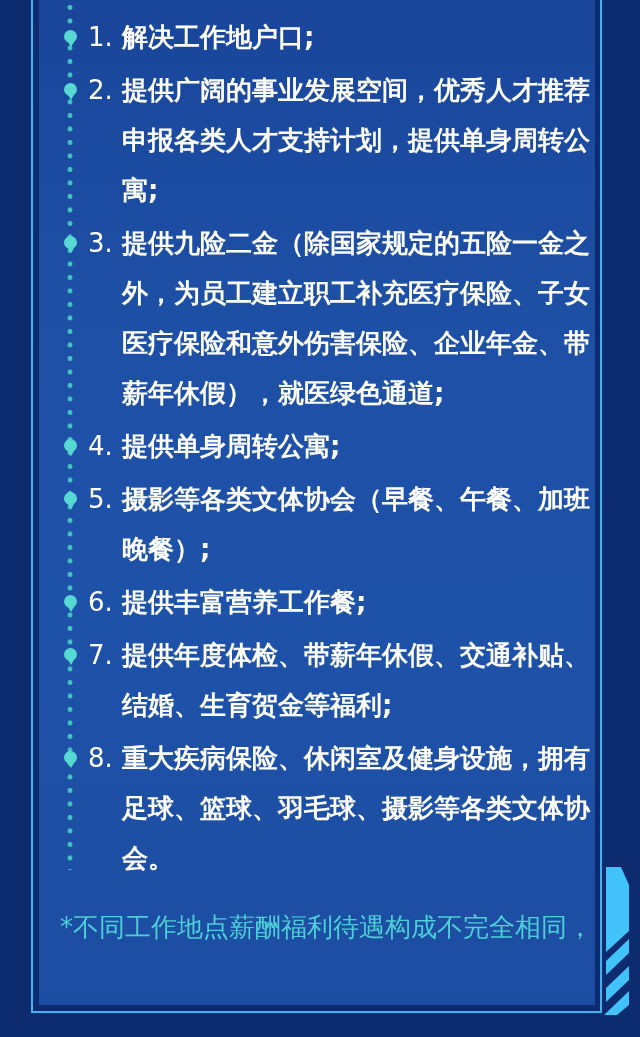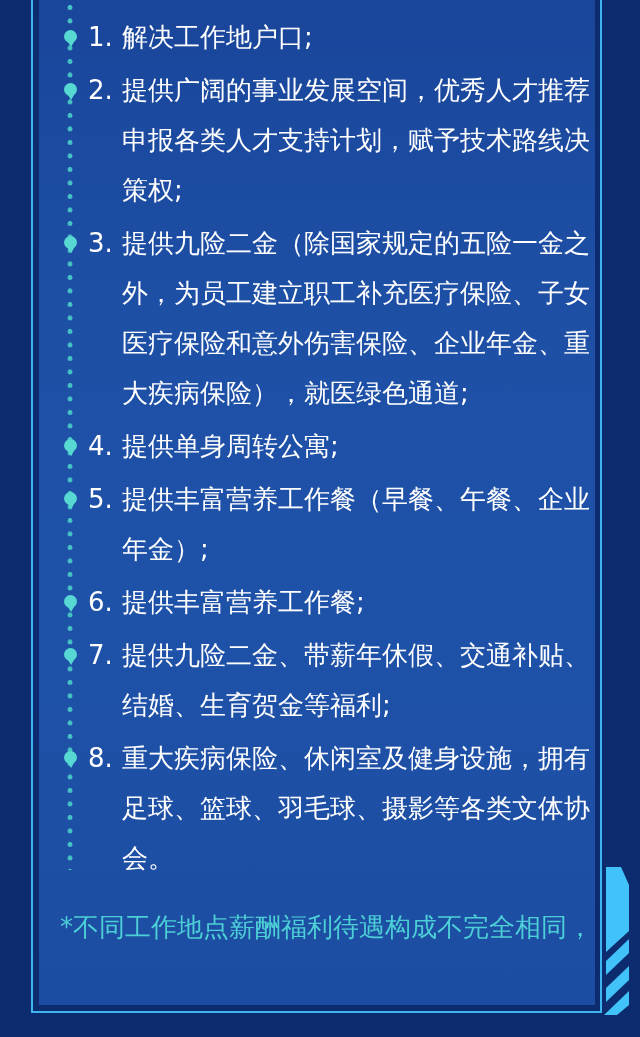--- a/index.html
+++ b/index.html
@@ -25,21 +25,21 @@
     background-image:radial-gradient(circle at 3px 3.5px,#45c2c4 2.2px,rgba(0,0,0,0) 2.8px);
     background-size:6px 13.5px;background-repeat:repeat-y;
   }
   .content{position:absolute;left:39px;top:0;width:556px;}
   ul.benefit-list{margin:0;padding:12px 0 0 83px;list-style:none;}
   ul.benefit-list li{
     position:relative;color:#ffffff;font-size:26px;line-height:50px;
     margin:0 0 3px 0;font-weight:normal;
   }
   li .num{position:absolute;left:-34px;top:0;}
-  li .txt{display:block;width:473px;}
+  li .txt{display:block;width:473px;font-weight:bold;}
   
   li .dot{
     position:absolute;left:-58px;top:18px;width:13px;height:13px;
     border-radius:50%;background:#57d8d3;
   }
   li .dot::after{
     content:"";position:absolute;left:3.5px;bottom:-4px;
     border-left:3px solid transparent;border-right:3px solid transparent;
     border-top:5px solid #57d8d3;
   }
@@ -59,46 +59,46 @@
 <div class="content">
   <ul class="benefit-list">
     <li>
       <span class="dot"></span>
       <span class="num">1.</span>
       <span class="txt">解决工作地户口;</span>
     </li>
     <li>
       <span class="dot"></span>
       <span class="num">2.</span>
-      <span class="txt">提供广阔的事业发展空间，优秀人才推荐申报各类人才支持计划，赋予技术路线决策权;</span>
+      <span class="txt">提供广阔的事业发展空间，优秀人才推荐申报各类人才支持计划，提供单身周转公寓;</span>
     </li>
     <li>
       <span class="dot"></span>
       <span class="num">3.</span>
-      <span class="txt">提供九险二金（除国家规定的五险一金之外，为员工建立职工补充医疗保险、子女医疗保险和意外伤害保险、企业年金、重大疾病保险），就医绿色通道;</span>
+      <span class="txt">提供九险二金（除国家规定的五险一金之外，为员工建立职工补充医疗保险、子女医疗保险和意外伤害保险、企业年金、带薪年休假），就医绿色通道;</span>
     </li>
     <li>
       <span class="dot"></span>
       <span class="num">4.</span>
       <span class="txt">提供单身周转公寓;</span>
     </li>
     <li>
       <span class="dot"></span>
       <span class="num">5.</span>
-      <span class="txt">提供丰富营养工作餐（早餐、午餐、企业年金）;</span>
+      <span class="txt">摄影等各类文体协会（早餐、午餐、加班晚餐）;</span>
     </li>
     <li>
       <span class="dot"></span>
       <span class="num">6.</span>
       <span class="txt">提供丰富营养工作餐;</span>
     </li>
     <li>
       <span class="dot"></span>
       <span class="num">7.</span>
-      <span class="txt">提供九险二金、带薪年休假、交通补贴、结婚、生育贺金等福利;</span>
+      <span class="txt">提供年度体检、带薪年休假、交通补贴、结婚、生育贺金等福利;</span>
     </li>
     <li>
       <span class="dot"></span>
       <span class="num">8.</span>
       <span class="txt">重大疾病保险、休闲室及健身设施，拥有足球、篮球、羽毛球、摄影等各类文体协会。</span>
     </li>
   </ul>
   <div class="footnote">
     <div>*不同工作地点薪酬福利待遇构成不完全相同，</div>
   </div>

